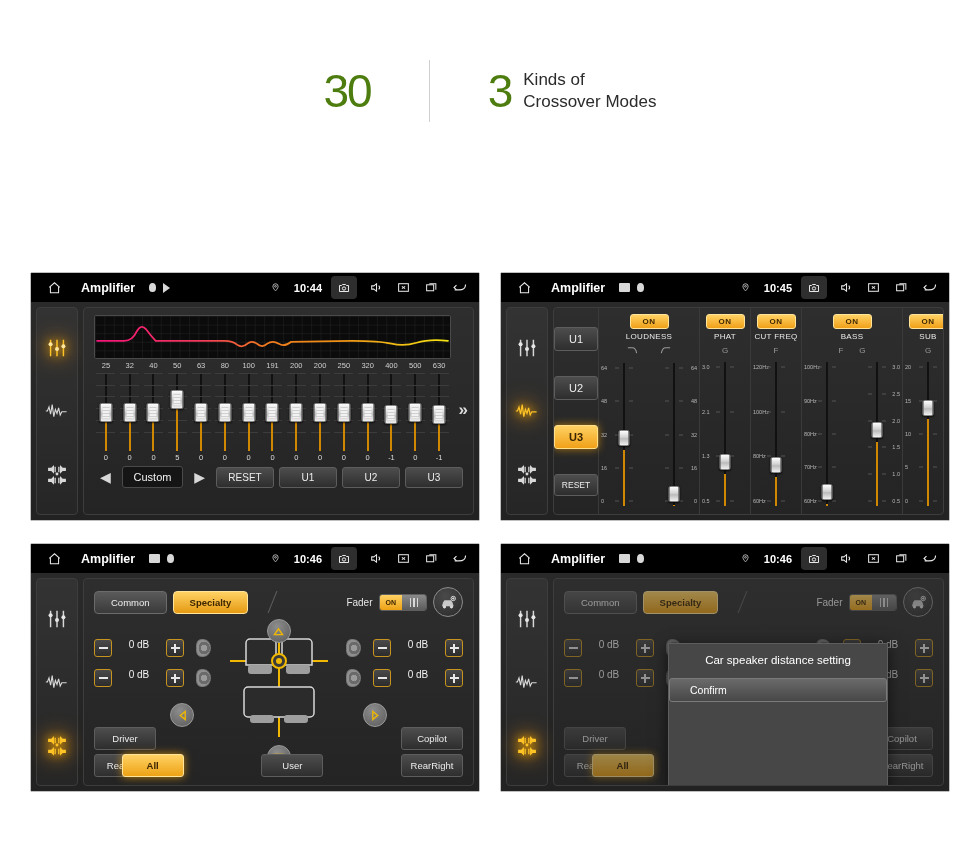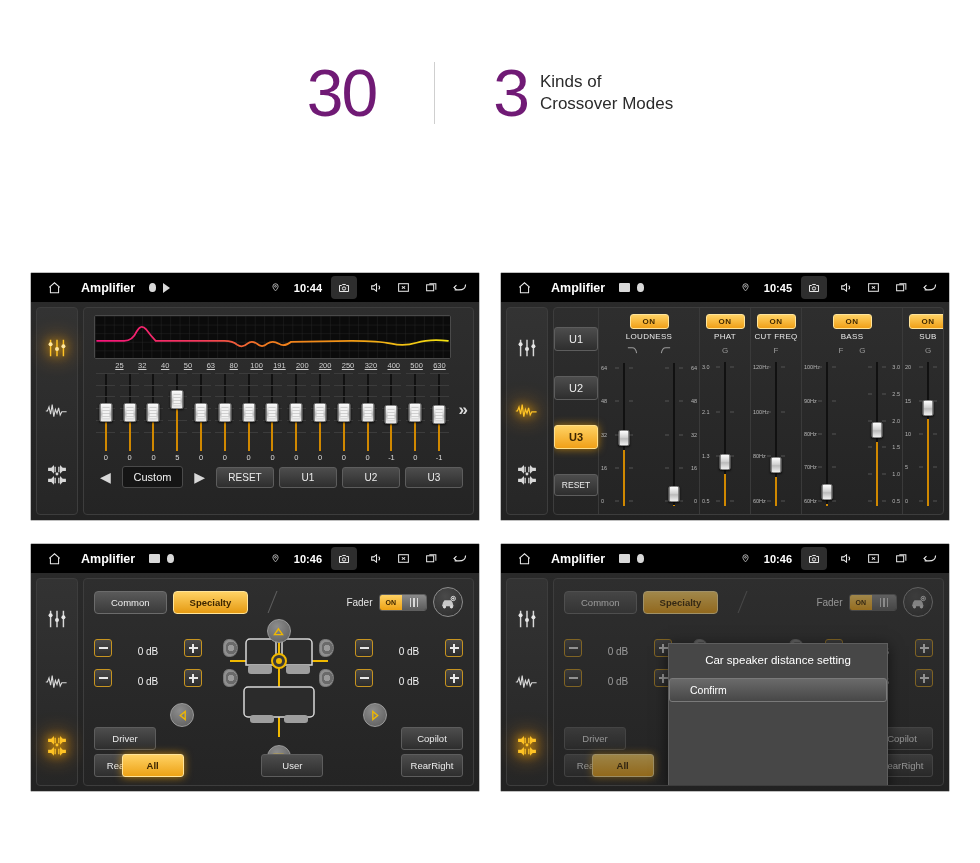--- a/index.html
+++ b/index.html
@@ -26,23 +26,23 @@
     align-items: center;
     margin-top: 40px;
     gap: 0px;
   }
   .stat {
     display: flex;
     align-items: center;
     gap: 12px;
   }
   .stat-num {
-    font-size: 66px;
+    font-size: 46px;
     font-weight: 300;
-    color: #701a75;
+    color: #4d7c0f;
     line-height: 1;
     letter-spacing: -2px;
   }
   .stat-txt {
     font-size: 17px;
     color: #2b2b2b;
     line-height: 1.28;
     text-align: left;
   }
   .stat-divider {
@@ -120,22 +120,22 @@
   .eq-graph {
     margin: 7px 22px 0 10px;
     height: 44px;
     background: #0b0b0b;
     border: 1px solid #4a4a4a;
     border-radius: 2px;
     position: relative;
   }
   .eq-graph svg { display: block; width: 100%; height: 100%; }
   .eq-freqs {
-    display: flex; margin: 2px 22px 0 24px;
-    font-size: 7.5px; color: #cfcfcf; text-decoration: underline;
+    display: flex; margin: 2px 22px 0 10px;
+    font-size: 7.5px; color: #cfcfcf;
   }
   .eq-freqs span { flex: 1; text-align: center; }
   .eq-sliders {
     display: flex; margin: 1px 22px 0 10px;
     height: 82px; position: relative;
   }
   .eqs { flex: 1; position: relative; display: flex; justify-content: center; }
   .eqs .track {
     position: absolute; top: 2px; bottom: 2px; width: 2px;
     background: #111; left: 50%; transform: translateX(-50%);
@@ -268,21 +268,21 @@
   }
   .toggle .grip i { width: 1.5px; height: 9px; background: #d8d8d8; display:block; }
   .car-btn {
     width: 30px; height: 30px; border-radius: 50%;
     border: 1.5px solid #8c8c8c;
     background: radial-gradient(circle at 40% 30%, #4a4a4a, #2a2a2a);
     display:flex; align-items:center; justify-content:center;
   }
   .fd-main { position: relative; height: 170px; }
   .db-ctl {
-    position: absolute; display: flex; align-items: flex-end; gap: 21px;
+    position: absolute; display: flex; align-items: flex-start; gap: 12px;
   }
   .pm {
     width: 18px; height: 18px;
     border: 1px solid #c79420; border-radius: 3px;
     background: linear-gradient(180deg,#4a4a4a 0%,#2c2c2c 100%);
     display: flex; align-items: center; justify-content: center;
     position: relative;
   }
   .pm .h { width: 9px; height: 2px; background: #e8e8e8; }
   .pm .v { width: 2px; height: 9px; background: #e8e8e8; position: absolute; }

